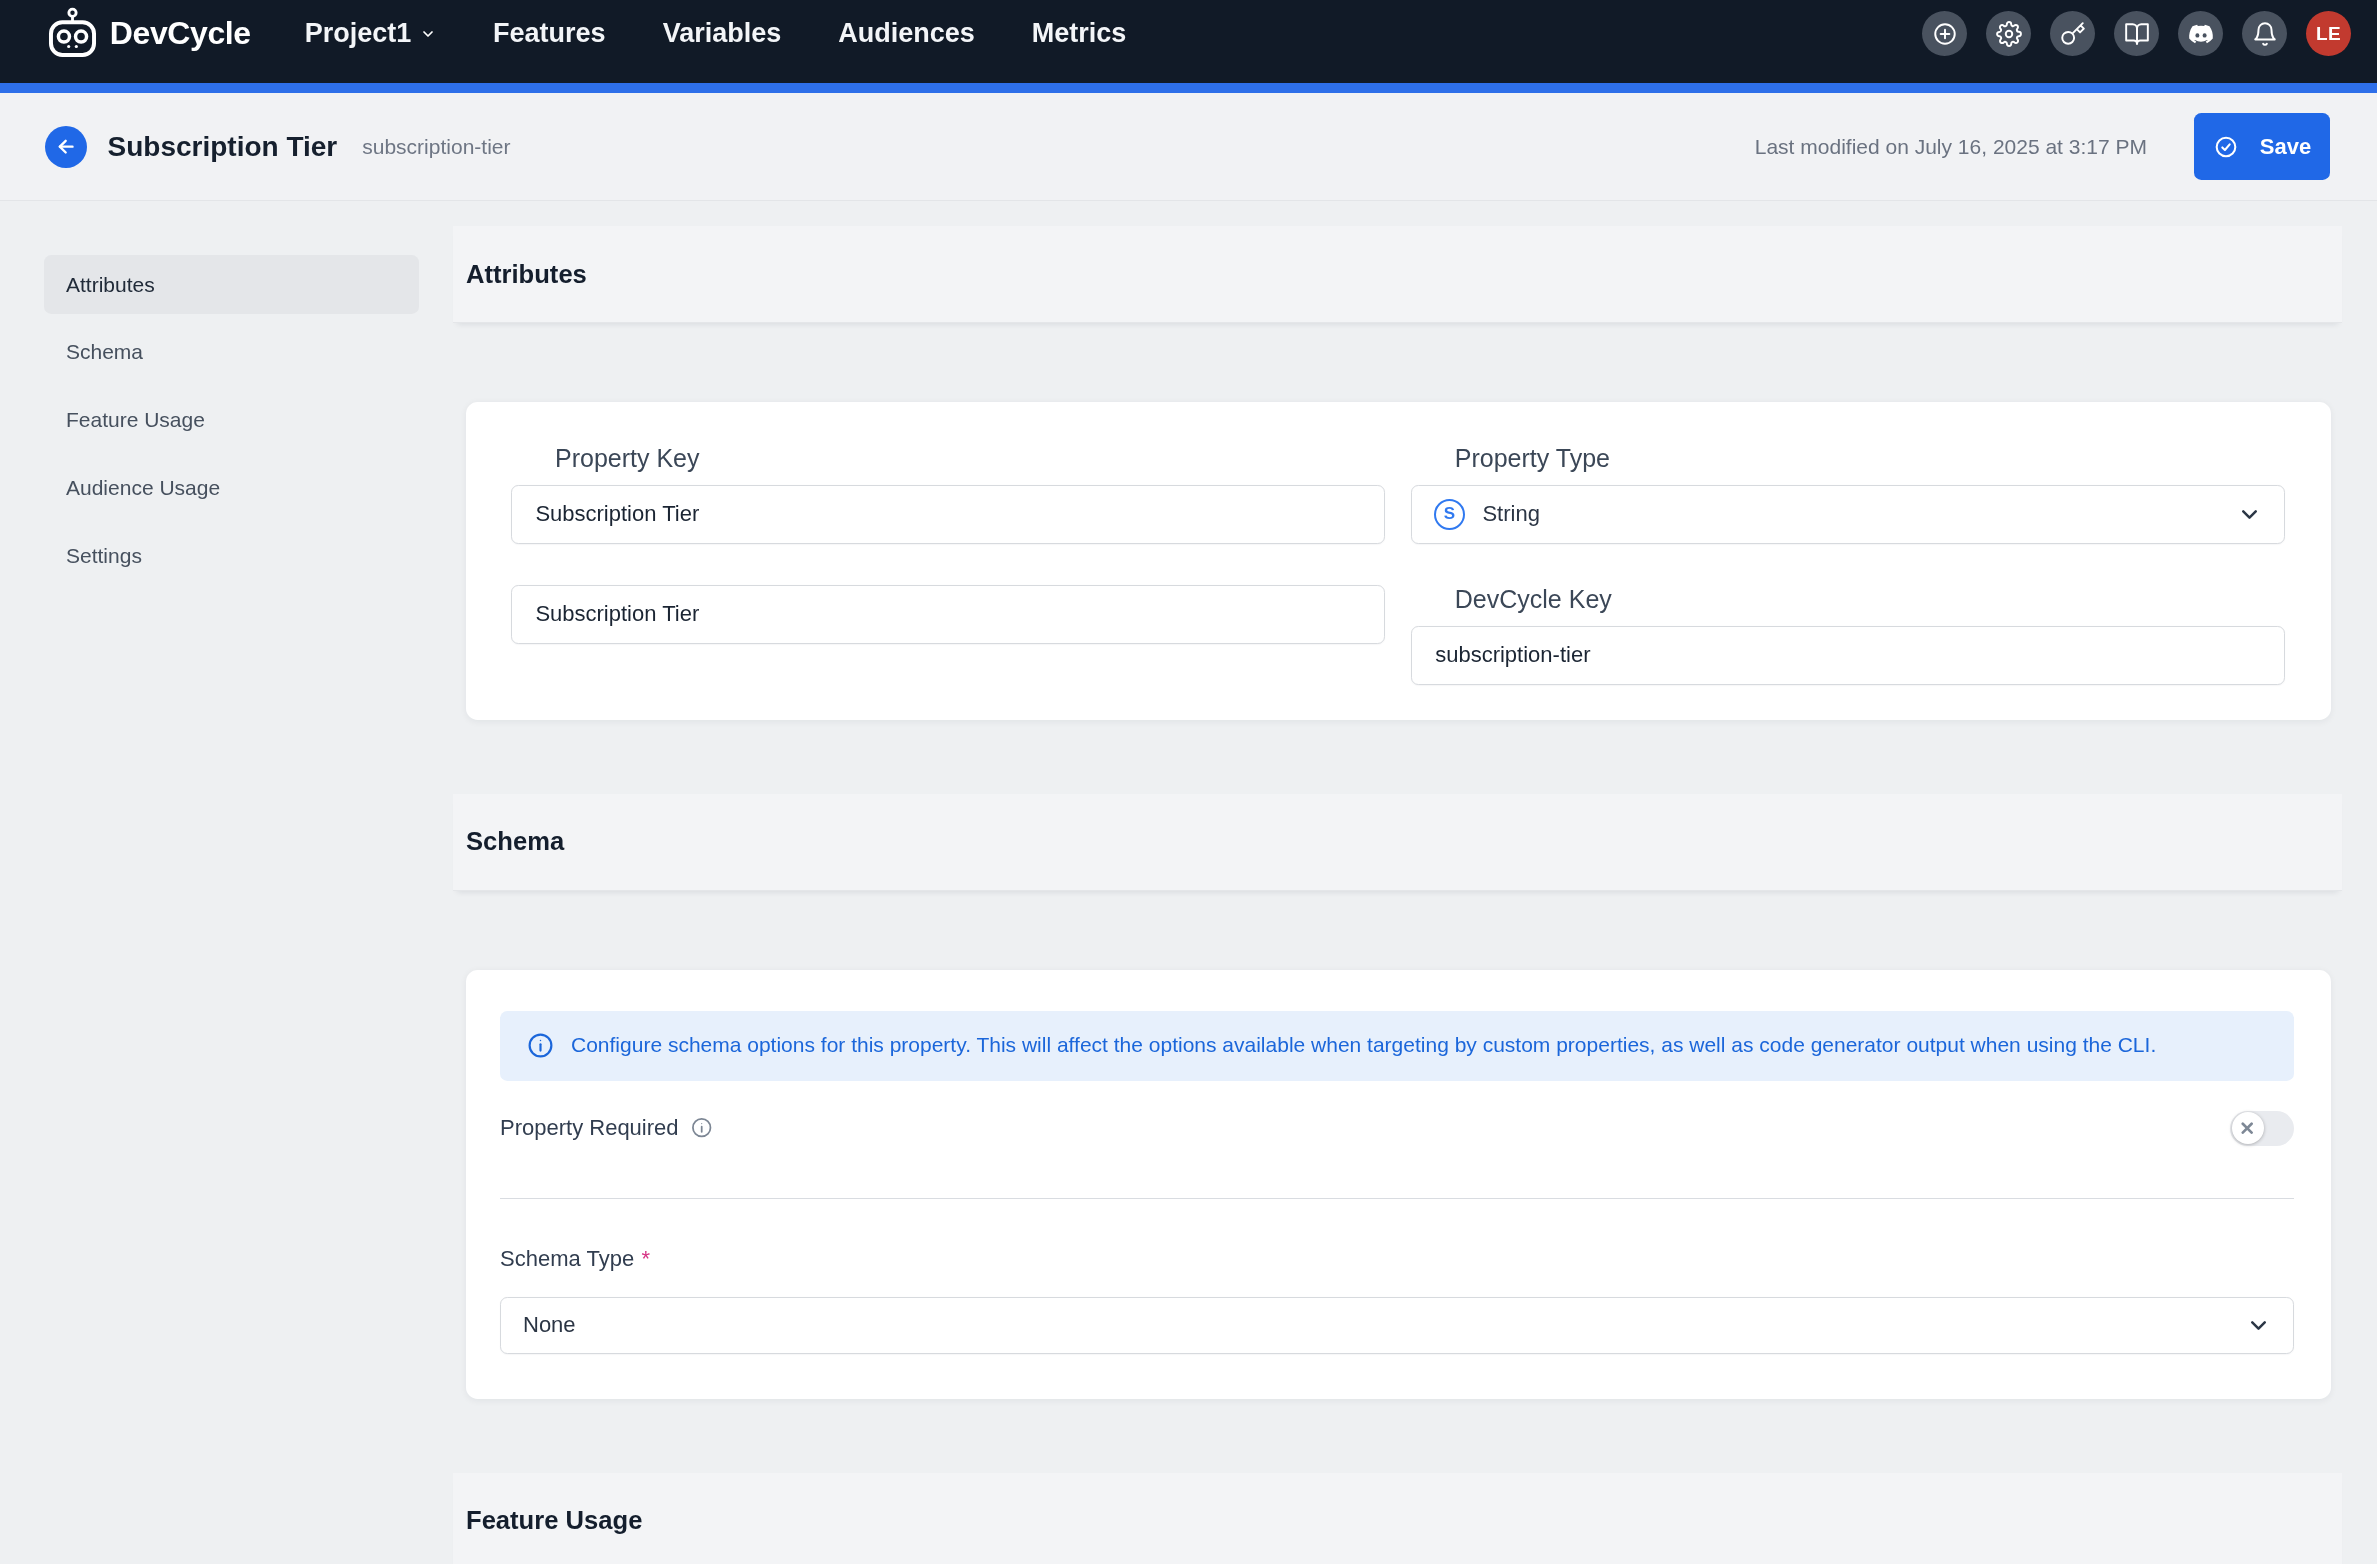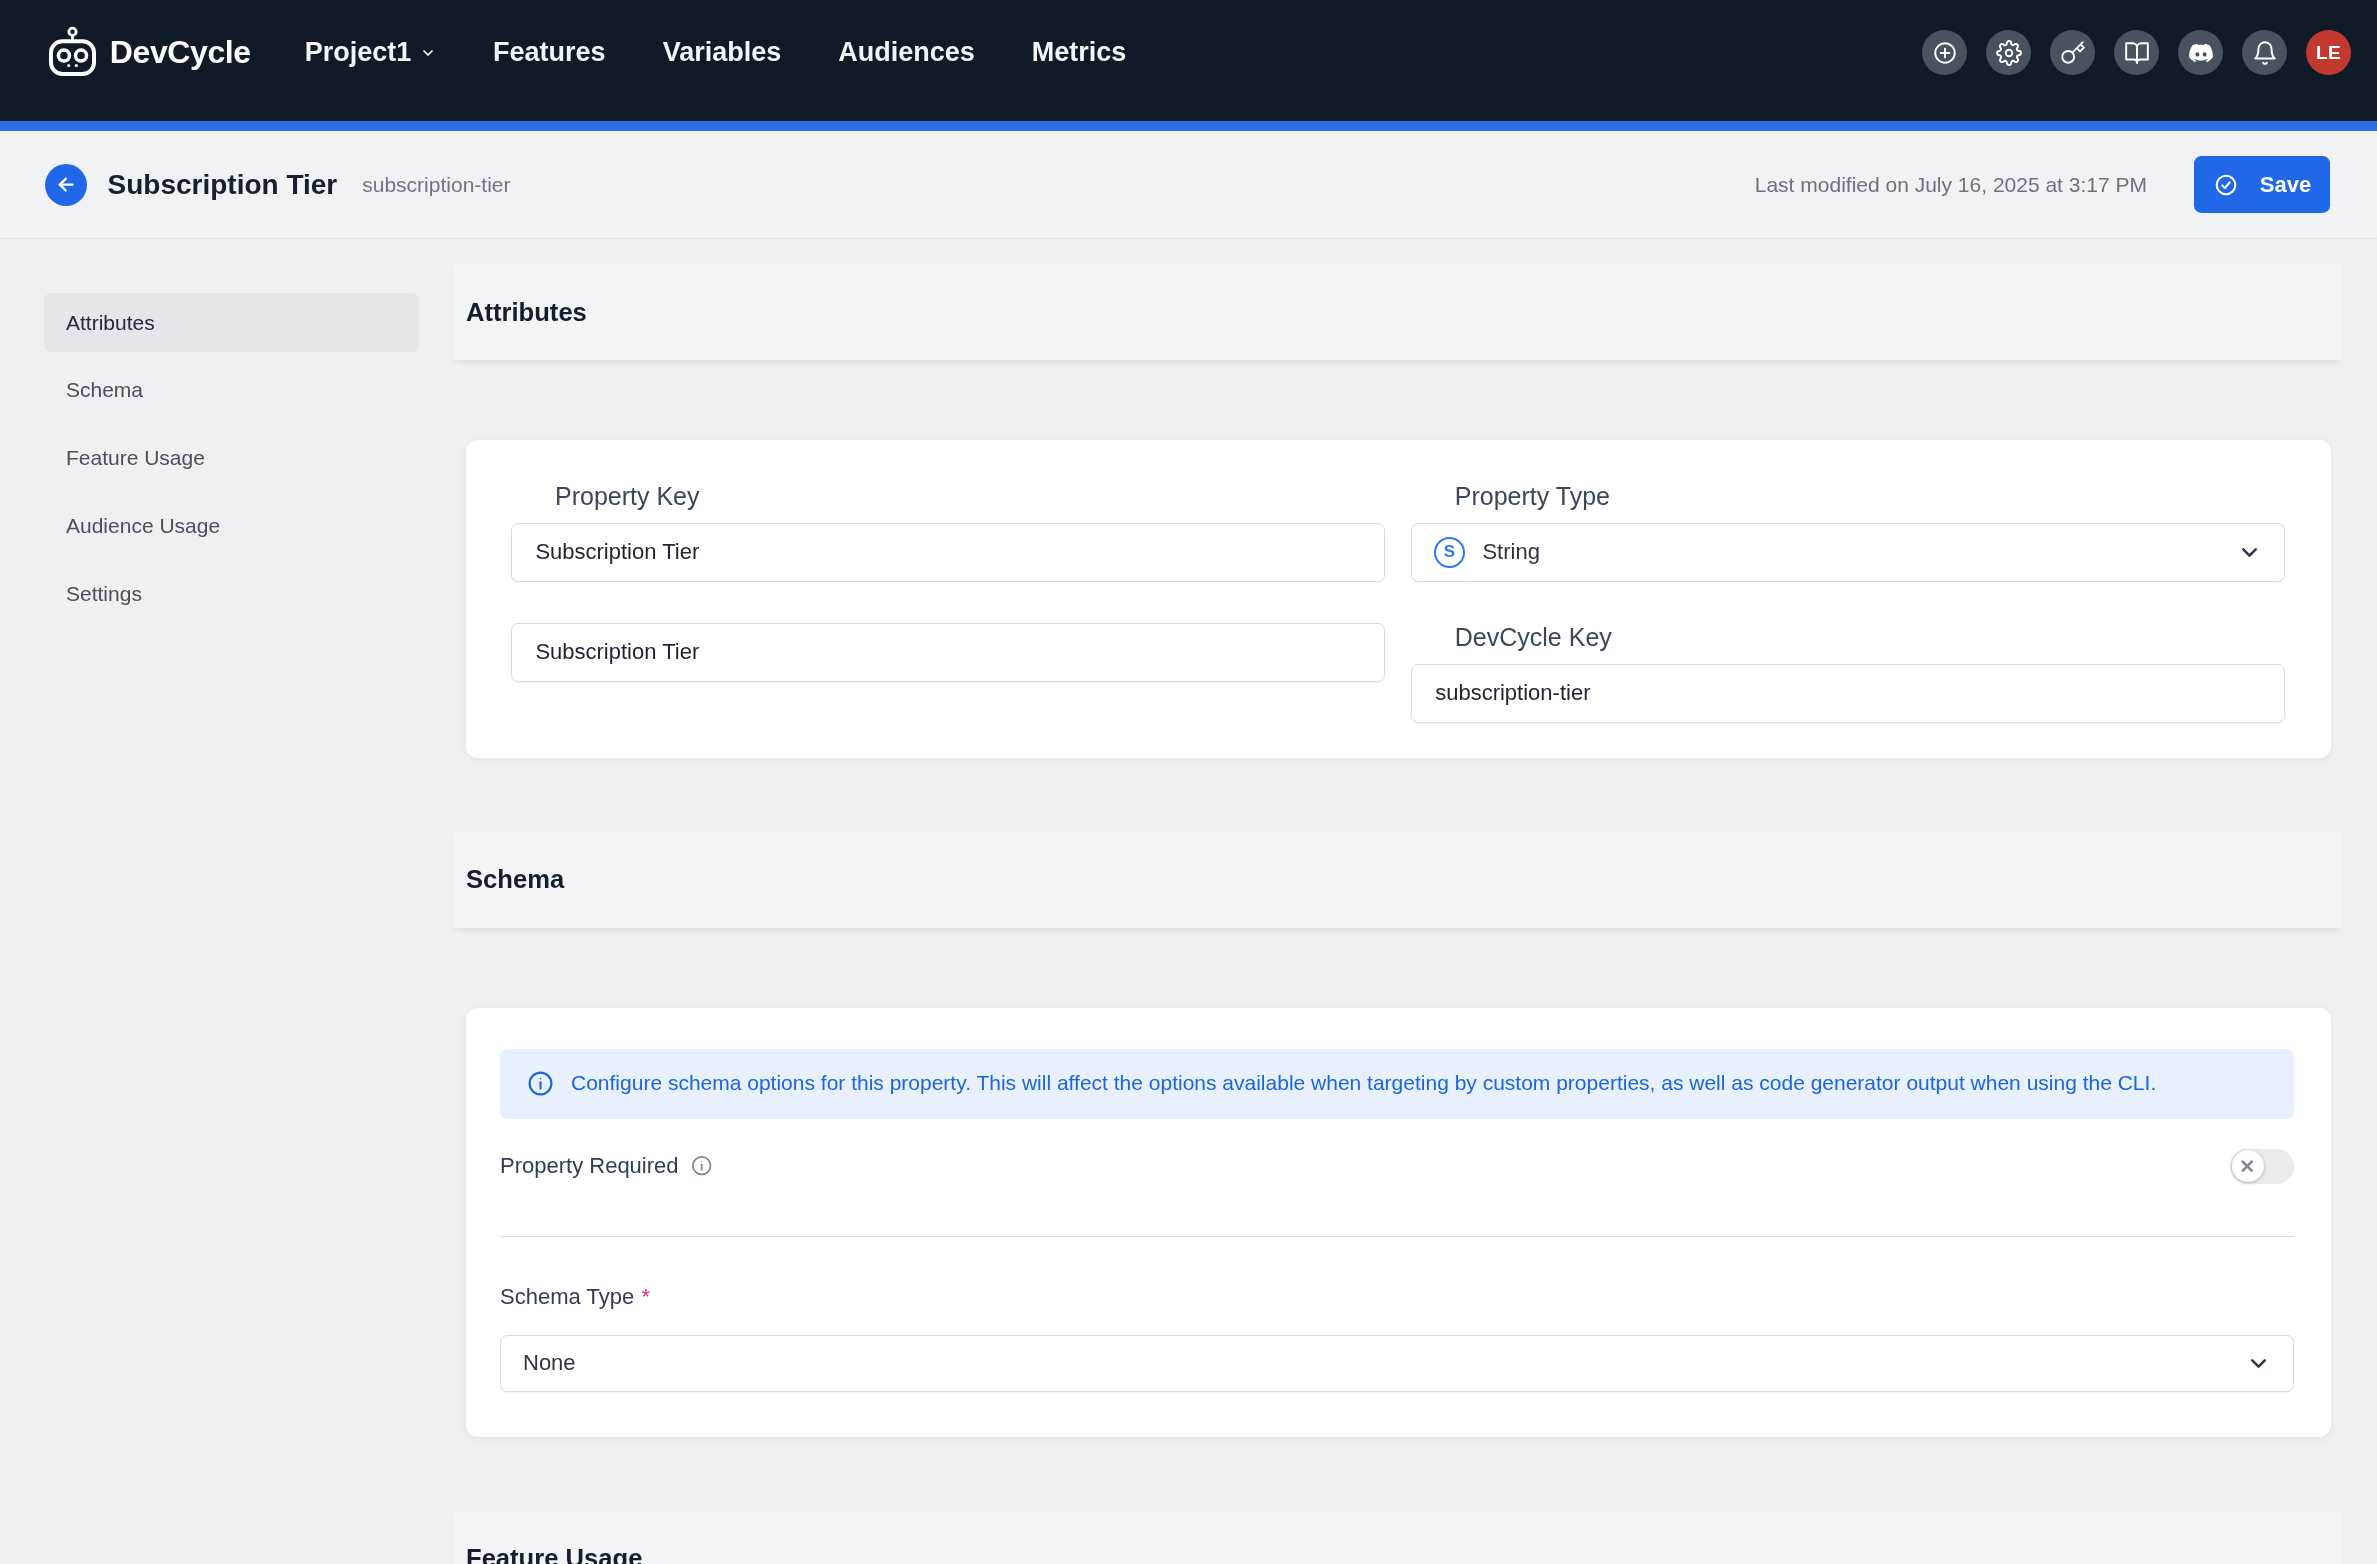--- a/index.html
+++ b/index.html
@@ -1,20 +1,20 @@
 <!DOCTYPE html>
 <html style="font-size:11.7px"><head>
 <meta charset="utf-8">
 <style>
   * { margin:0; padding:0; box-sizing:border-box; }
   html,body { width:2377px; height:1564px; overflow:hidden; background:#eef0f2;
     font-family:"Liberation Sans", sans-serif; }
 
   
-  .topnav { height:121px; background:#111a27; display:flex; align-items:center;
+  .topnav { height:83px; background:#111a27; display:flex; align-items:center;
     padding:0 26px 16px 44px; }
   .brand { display:flex; align-items:center; gap:8.8px; color:#fff; cursor:pointer; }
   .brand svg { display:block; }
   .brand-text { font-size:32px; font-weight:700; letter-spacing:-0.4px; color:#fff; }
   .nav-items { display:flex; align-items:center; gap:57px; margin-left:54px; }
   .nav-item { color:#f3f5f8; font-size:27px; font-weight:600; display:flex;
     align-items:center; gap:8.8px; cursor:pointer; white-space:nowrap; }
   .nav-right { margin-left:auto; display:flex; align-items:center; gap:19px; }
   .icon-btn { width:45px; height:45px; border-radius:50%; background:#49525f;
     display:flex; align-items:center; justify-content:center; cursor:pointer; flex:none; }
@@ -25,21 +25,21 @@
   .accentbar { height:10.2px; background:#2e6fe9; }
 
   
   .page-header { height:108px; background:#f1f2f4; border-bottom:1.5px solid #e3e5e8;
     display:flex; align-items:center; padding:0 47px 0 45px; }
   .back-btn { width:42px; height:42px; border-radius:50%; background:#2068e7; border:none;
     display:flex; align-items:center; justify-content:center; cursor:pointer; flex:none; }
   .page-title { font-size:28px; font-weight:700; color:#16202e; margin-left:20.5px; }
   .page-key { font-size:21px; color:#6e7684; margin-left:25px; }
   .last-modified { margin-left:auto; font-size:21px; color:#6a7280; }
-  .save-btn { margin-left:47px; width:136px; height:57px; border:none; border-radius:7.3px;
+  .save-btn { margin-left:47px; width:136px; height:67px; border:none; border-radius:7.3px;
     background:#2068e7; color:#fff; font-size:22px; font-weight:600;
     font-family:"Liberation Sans", sans-serif; display:flex; align-items:center;
     justify-content:center; gap:21px; cursor:pointer; }
 
   
   .content { display:flex; align-items:flex-start; padding:0 35px 0 44px;
     height:1350px; }
   .sidebar { width:375px; flex:none; margin-top:54px; }
   .side-item { height:59px; border-radius:7.3px; display:flex; align-items:center;
     padding:0 22px; font-size:21px; font-weight:500; color:#46505e;

